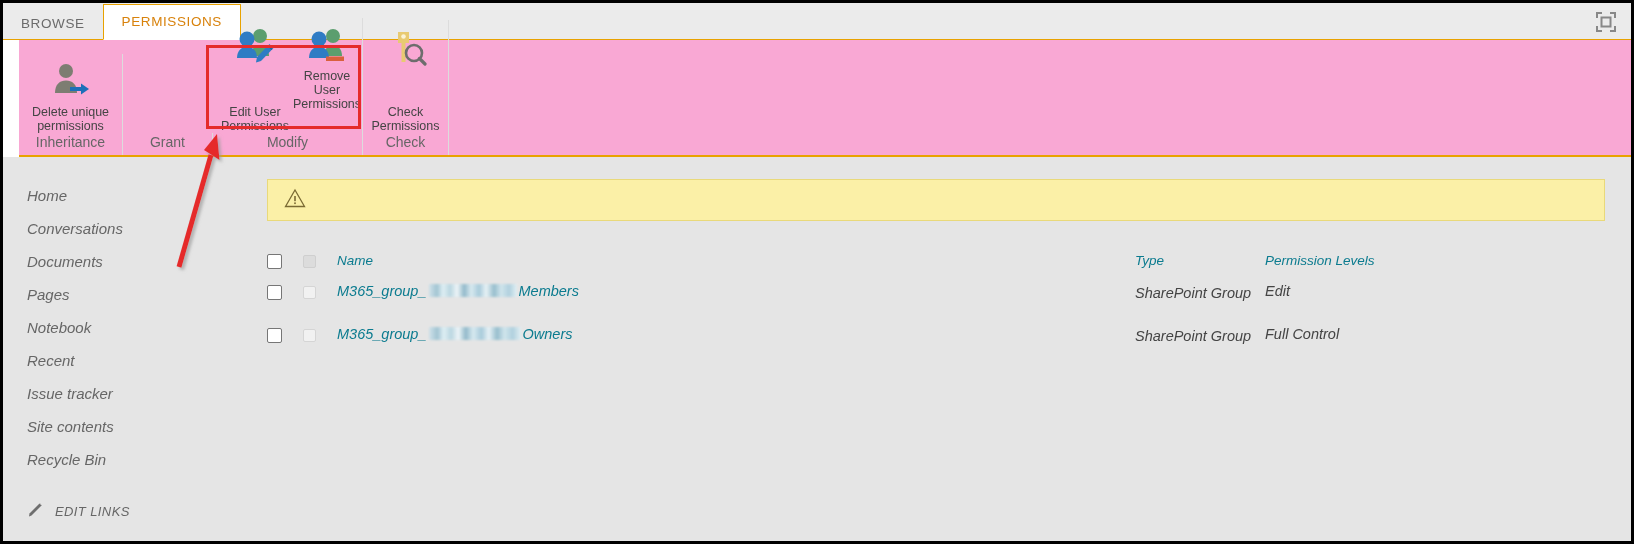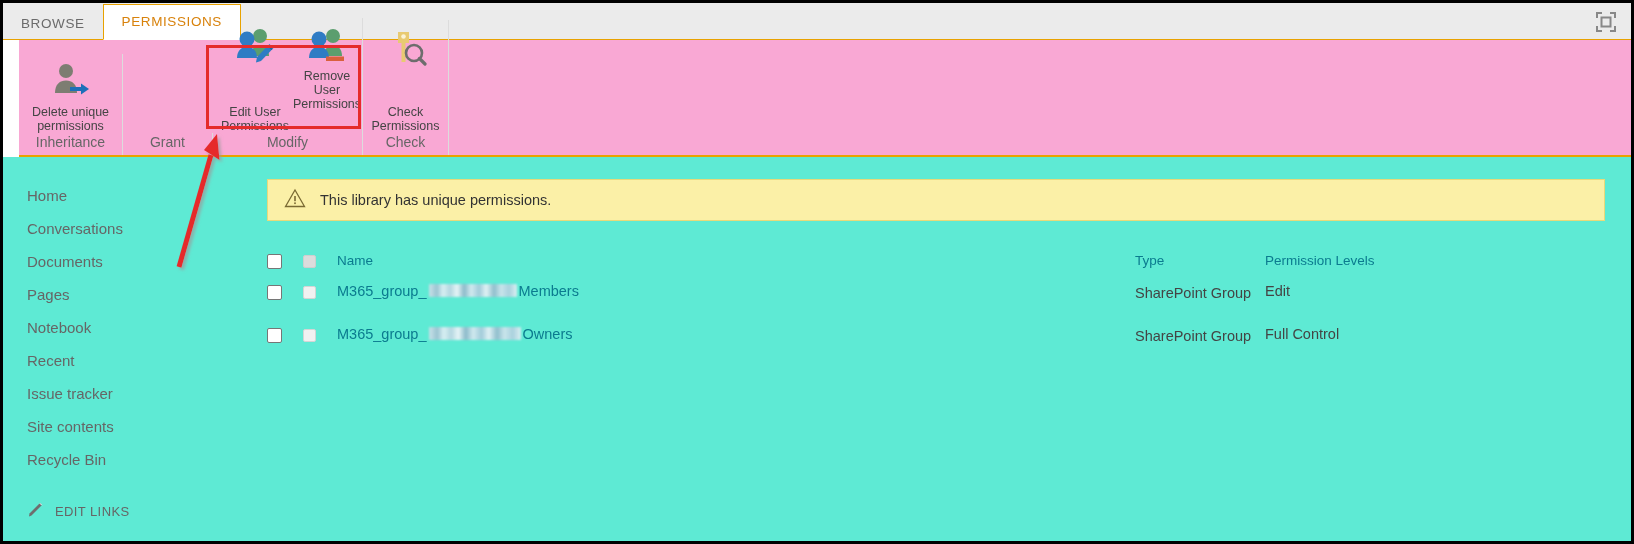--- a/index.html
+++ b/index.html
@@ -125,21 +125,22 @@
     box-sizing: border-box;
     pointer-events: none;
     z-index: 6;
   }
 
   
   .content {
     position: relative;
     display: flex;
     height: 384px;
-    background: #5eead4;
+    background: #e5e5e5;
+    font-style: italic;
   }
   .sidebar {
     width: 256px;
     flex: 0 0 256px;
     box-sizing: border-box;
     padding: 22px 0 0 24px;
   }
   .navitem {
     font-size: 15px;
     color: #666666;
@@ -404,21 +405,20 @@
     <div class="main">
 
       <div class="banner">
         <span class="warn-icon">
           <svg width="22" height="20" viewBox="0 0 22 20">
             <path d="M11,2 L20.5,18.5 L1.5,18.5 Z" fill="none" stroke="#7a6a33" stroke-width="1.3"></path>
             <rect x="10.2" y="8" width="1.6" height="5.2" fill="#7a6a33"></rect>
             <rect x="10.2" y="14.4" width="1.6" height="1.7" fill="#7a6a33"></rect>
           </svg>
         </span>
-        <span class="btext">This library has unique permissions.</span>
       </div>
 
       <table class="perm">
         <colgroup>
           <col class="col-chk">
             <col class="col-chk2">
             <col class="col-name">
           <col class="col-type">
             <col class="col-level">
         </colgroup>

